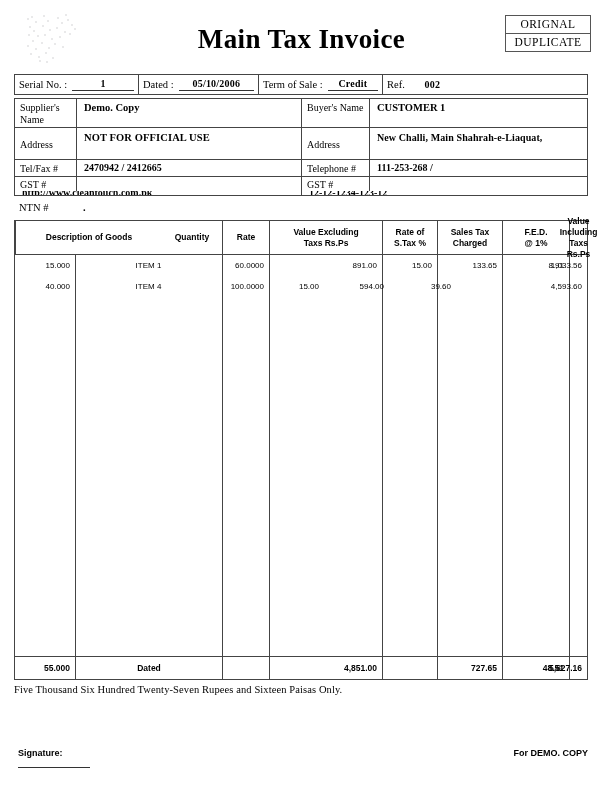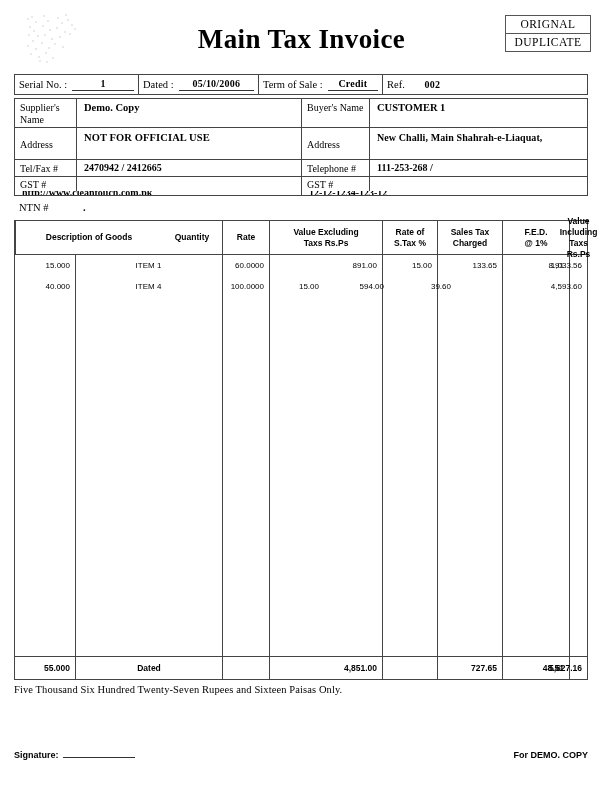--- a/index.html
+++ b/index.html
@@ -292,21 +292,21 @@
     left: 14px;
     top: 748px;
     width: 574px;
     display: flex;
     justify-content: space-between;
     align-items: baseline;
     font-family: "Liberation Sans", sans-serif;
     font-size: 9px;
     font-weight: bold;
   }
-  .sig-left { display: flex; align-items: baseline; }
+  .sig-left { display: flex; align-items: baseline; flex-direction: column; }
   .sig-line {
     display: inline-block;
     width: 72px;
     border-bottom: 1.5px solid #333;
     margin-left: 4px;
     height: 9px;
   }
 </style>
 </head>
 <body>

